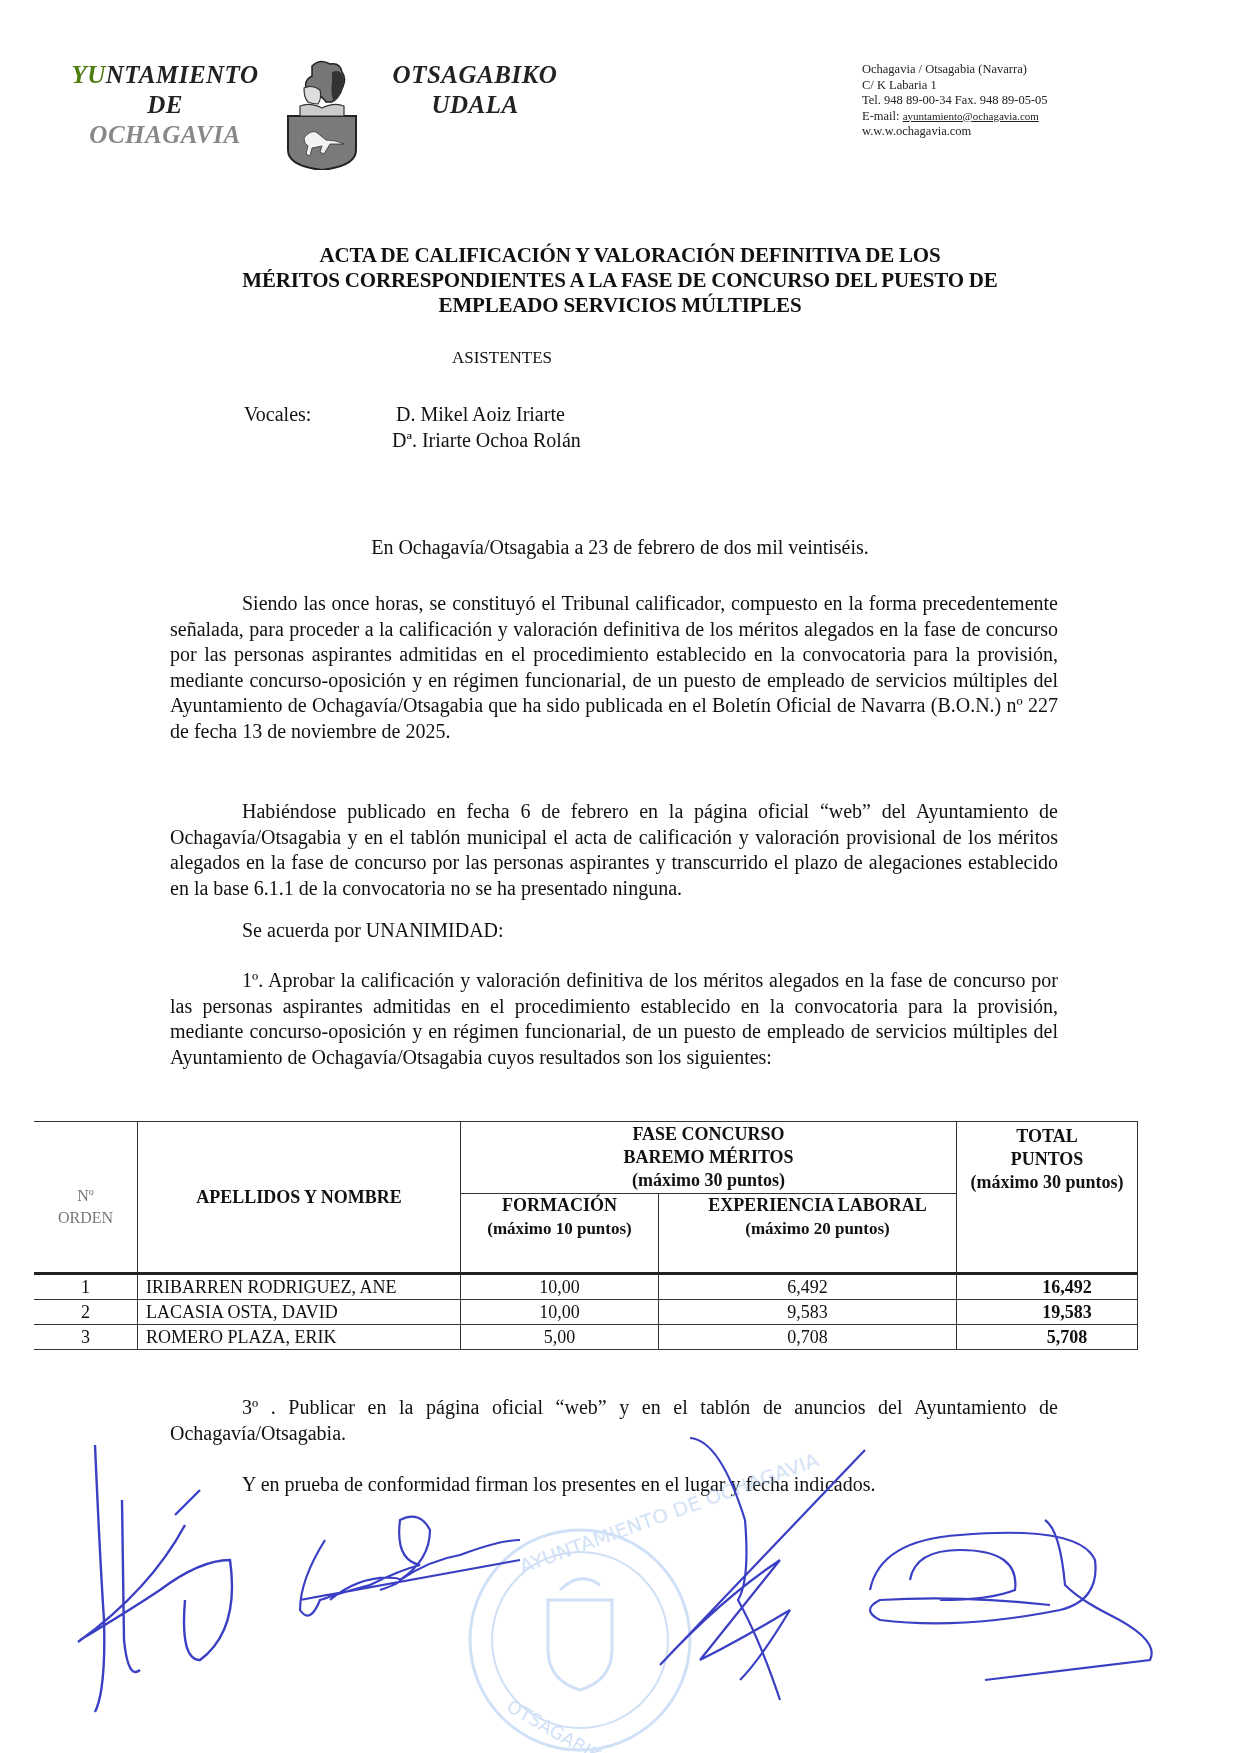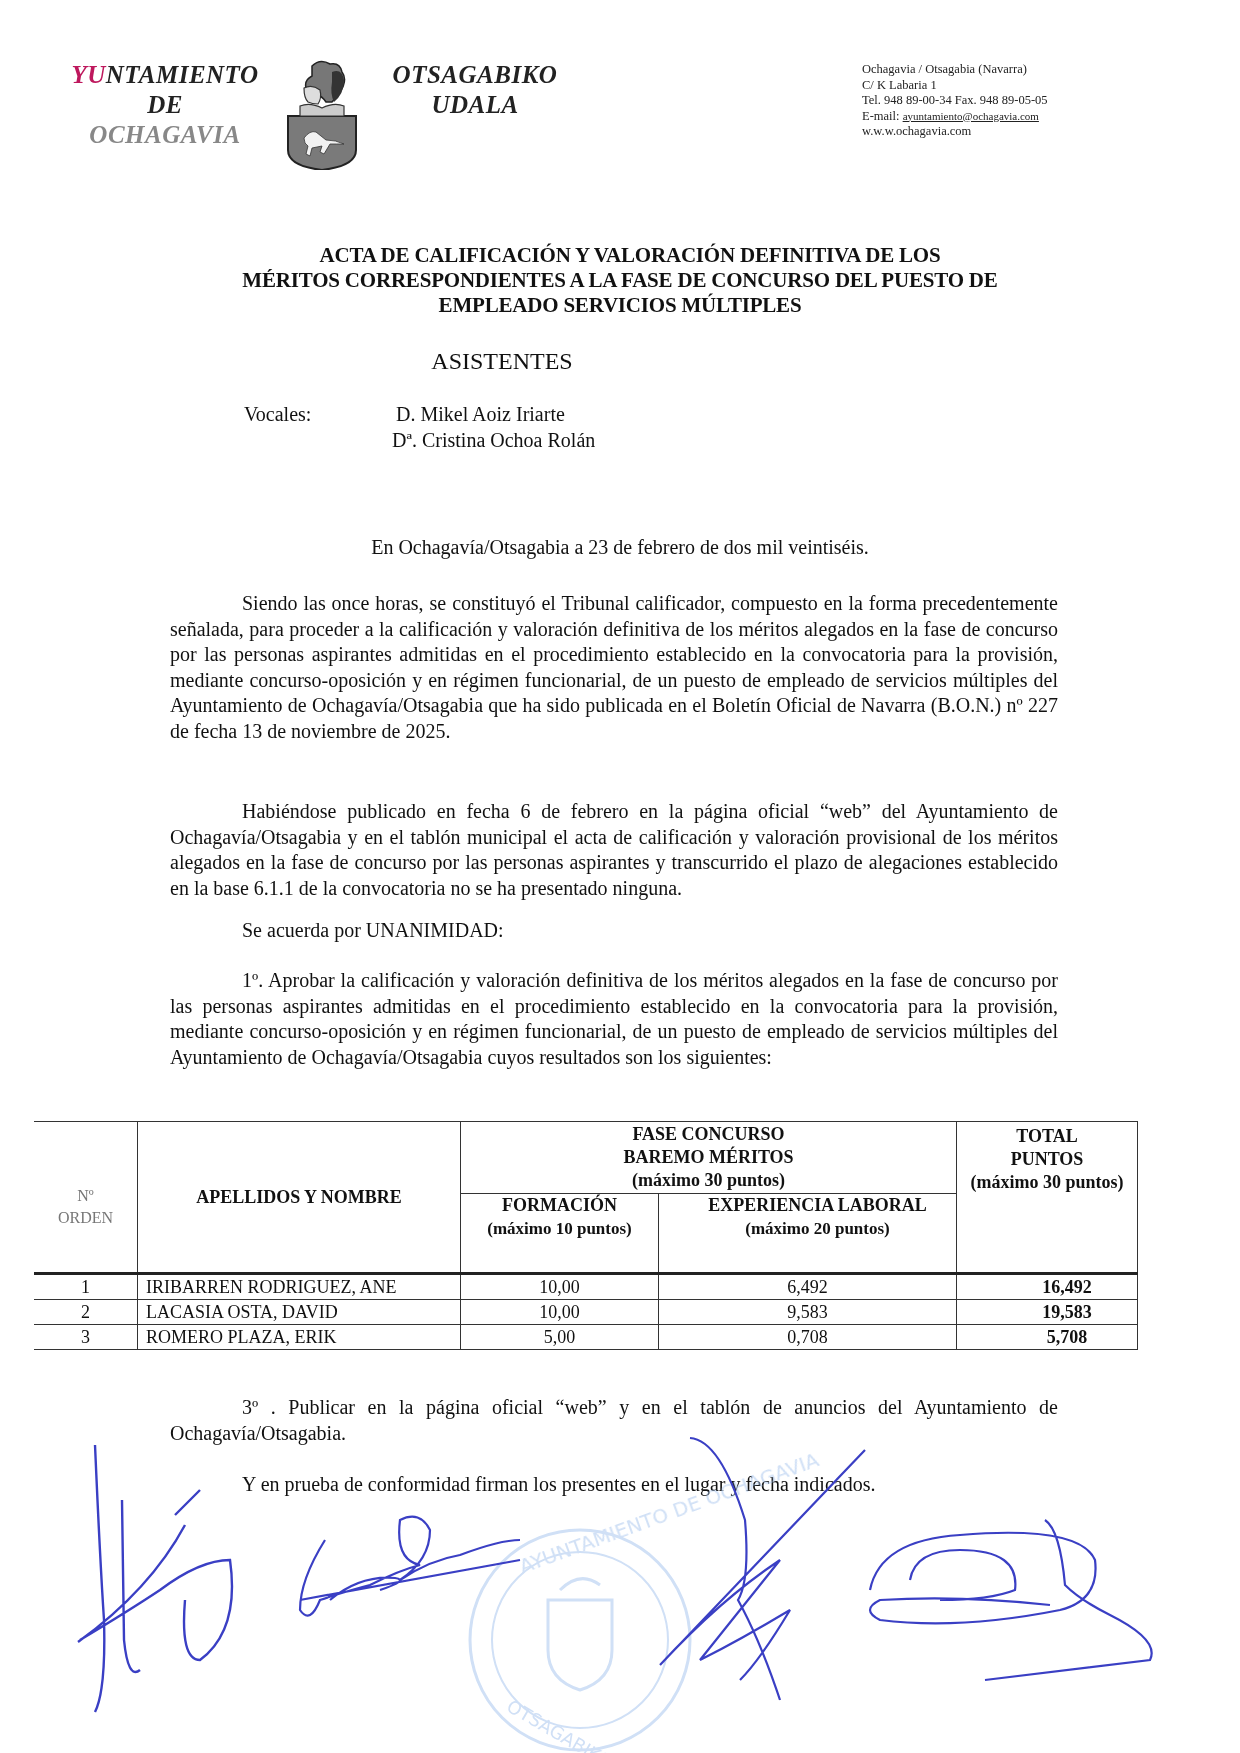--- a/index.html
+++ b/index.html
@@ -3,32 +3,32 @@
 <meta charset="utf-8">
 <style>
   html, body { margin: 0; padding: 0; background: #ffffff; }
   body { width: 1240px; height: 1753px; position: relative; overflow: hidden;
          font-family: "Liberation Serif", "DejaVu Serif", serif; color: #111; }
   .abs { position: absolute; }
 
   
   .lh-left { left: 60px; top: 60px; width: 210px; text-align: center;
              font-style: italic; font-weight: bold; font-size: 25px; line-height: 30px; color: #222; letter-spacing: 0.5px; }
-  .lh-left .faded { color: #be185d; }
+  .lh-left .faded { color: #4d7c0f; }
   .lh-left .faded2 { color: #888; }
   .crest { left: 282px; top: 58px; width: 80px; height: 112px; }
   .lh-mid { left: 380px; top: 60px; width: 190px; text-align: center;
             font-style: italic; font-weight: bold; font-size: 25px; line-height: 30px; color: #222; letter-spacing: 0.5px; }
   .lh-right { left: 862px; top: 62px; width: 260px; font-size: 12.5px; line-height: 15.5px; color: #222; }
   .lh-right .email-link { text-decoration: underline; font-size: 11px; }
 
   
   .title { left: 150px; top: 243px; width: 940px; text-align: center; font-weight: bold;
            font-size: 21px; line-height: 25px; letter-spacing: -0.2px; }
-  .attendees-heading { left: 0; width: 1004px; top: 348px; text-align: center; font-size: 24px; }
+  .attendees-heading { left: 0; width: 1004px; top: 348px; text-align: center; font-size: 17px; }
 
   .attendees { left: 244px; top: 401px; font-size: 20px; line-height: 26px; }
   .attendees .row { display: flex; }
   .attendees .role { width: 152px; }
 
   .date-line { left: 0; width: 1240px; top: 536px; text-align: center; font-size: 20px; }
 
   .para { left: 170px; width: 888px; font-size: 20px; line-height: 25.5px; text-align: justify; }
   .para .indent { display: inline-block; width: 72px; }
   .p1 { top: 591px; }
@@ -101,21 +101,21 @@
 
 <div class="abs attendees-heading">ASISTENTES</div>
 
 <div class="abs attendees">
   <div class="row">
     <span class="role">Vocales:</span>
     <span>D. Mikel Aoiz Iriarte</span>
   </div>
   <div class="row">
     <span class="role"></span>
-    <span style="margin-left:-4px">Dª. Cristina Ochoa Rolán</span>
+    <span style="margin-left:-4px">Dª. Iriarte Ochoa Rolán</span>
   </div>
 </div>
 
 <div class="abs date-line">En Ochagavía/Otsagabia a 23 de febrero de dos mil veintiséis.</div>
 
 <div class="abs para p1"><span class="indent"></span><span>Siendo las once horas, se constituyó el Tribunal calificador, compuesto en la forma precedentemente señalada, para proceder a la calificación y valoración definitiva de los méritos alegados en la fase de concurso por las personas aspirantes admitidas en el  procedimiento establecido en la convocatoria para la provisión, mediante concurso-oposición y en régimen funcionarial, de un puesto de empleado de servicios múltiples del Ayuntamiento de Ochagavía/Otsagabia que ha sido publicada en el Boletín Oficial de Navarra (B.O.N.) nº 227 de fecha 13 de noviembre de 2025.</span></div>
 <div class="abs para p2"><span class="indent"></span><span>Habiéndose publicado en fecha 6 de febrero en la página oficial “web” del Ayuntamiento de Ochagavía/Otsagabia y en el tablón municipal el acta de calificación y valoración provisional de los méritos alegados en la fase de concurso por las personas aspirantes y transcurrido el plazo de alegaciones establecido en la base 6.1.1 de la convocatoria no se ha presentado ninguna.</span></div>
 <div class="abs para p3"><span class="indent"></span><span>Se acuerda por UNANIMIDAD:</span></div>
 <div class="abs para p4"><span class="indent"></span><span>1º. Aprobar la calificación y valoración definitiva de los méritos alegados en la fase de concurso por las personas aspirantes admitidas en el procedimiento establecido en la convocatoria para la provisión, mediante concurso-oposición y en régimen funcionarial, de un puesto de empleado de servicios múltiples del Ayuntamiento de Ochagavía/Otsagabia cuyos resultados son los siguientes:</span></div>
 

